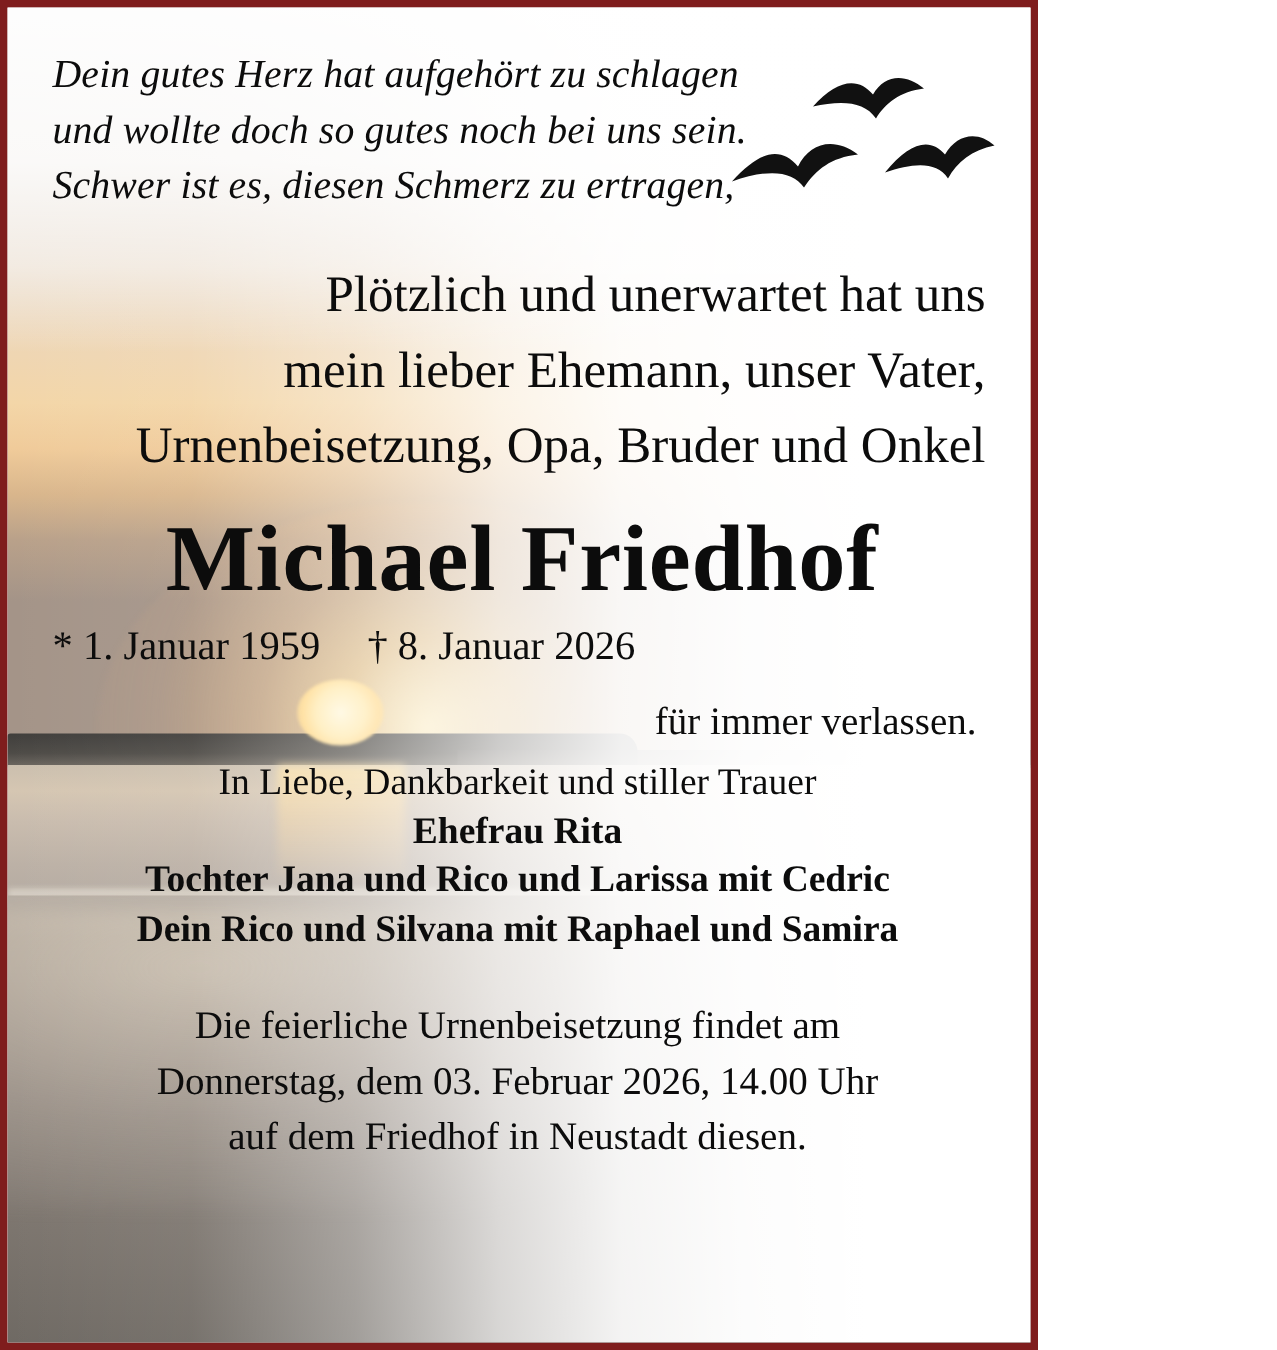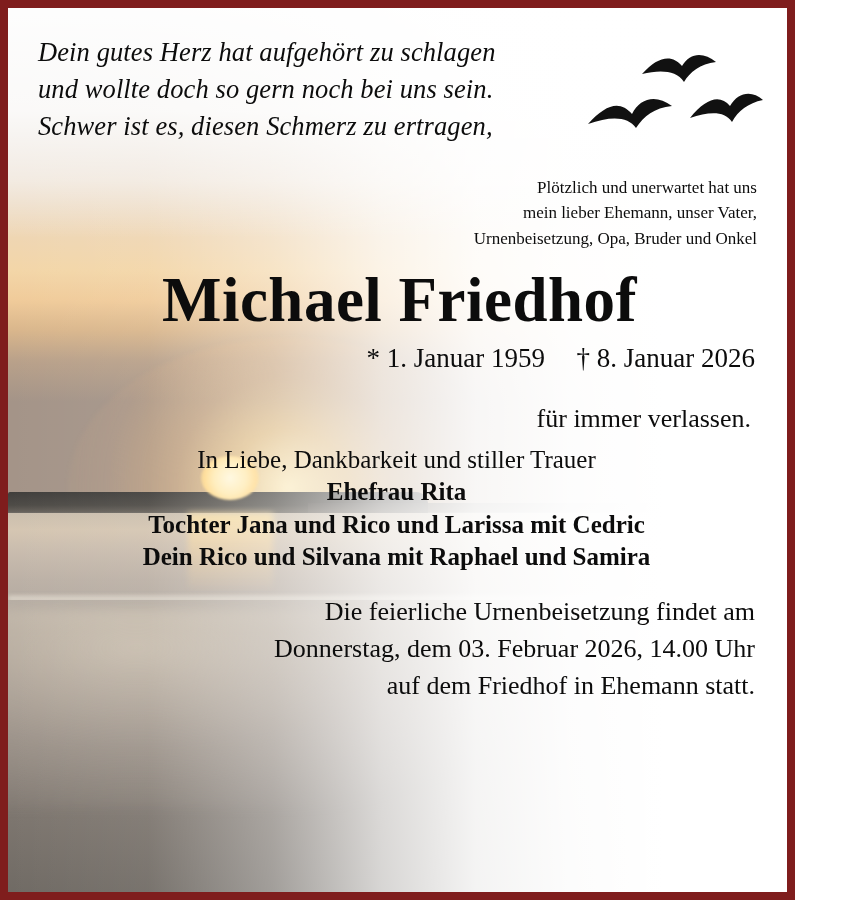--- a/index.html
+++ b/index.html
@@ -2,26 +2,26 @@
 <html><head>
 <meta charset="utf-8">
 <style>
   html, body {
     margin: 0;
     padding: 0;
     background: #ffffff;
   }
   #obituary {
     position: relative;
-    width: 795px;
+    width: 692px;
     height: 900px;
     overflow: hidden;
     background: #ffffff;
     box-sizing: border-box;
-    border: 8px solid #7f1d1d;
+    border: 5px solid #7f1d1d;
     font-family: "Liberation Serif", serif;
   }
 
   
   .bg-layer {
     position: absolute;
     inset: 0;
     overflow: hidden;
   }
   
@@ -197,64 +197,63 @@
     font-size: 26.5px;
     line-height: 1.40;
     letter-spacing: 0.1px;
     text-align: left;
   }
   .poem div { white-space: nowrap; }
 
   .intro {
     margin-top: 30px;
     text-align: right;
-    font-size: 17px;
+    font-size: 34px;
     line-height: 1.48;
     padding-right: 4px;
   }
   .intro div { white-space: nowrap; }
 
   .name {
     margin-top: 16px;
     text-align: center;
     font-size: 63px;
     font-weight: 700;
     letter-spacing: 0.5px;
     line-height: 1.05;
   }
   .dates {
     margin-top: 10px;
-    text-align: right;
     font-size: 27px;
     padding-right: 6px;
     white-space: nowrap;
   }
   .dates .sep { display: inline-block; width: 18px; }
 
   .farewell {
-    margin-top: 30px;
+    margin-top: 20px;
     text-align: right;
     font-size: 26px;
     padding-right: 10px;
   }
 
   .mourners {
     margin-top: 10px;
     text-align: center;
     font-size: 25px;
     line-height: 1.30;
     padding-right: 6px;
   }
   .mourners .lead { font-weight: 400; }
   .mourners .strong { font-weight: 700; }
   .mourners div { white-space: nowrap; }
 
   .funeral {
-    margin-top: 20px;
-    text-align: right;
+    margin-top: 30px;
+    text-align: center;
     font-size: 26px;
     line-height: 1.42;
     padding-right: 6px;
   }
   .funeral div { white-space: nowrap; }
 </style>
 </head>
 <body>
 
 <div id="obituary">
@@ -277,21 +276,21 @@
   <svg class="birds" viewBox="0 0 185 115" aria-hidden="true">
     <path d="M8 78 C26 58, 40 54, 52 68 C60 52, 76 48, 92 60 C74 62, 64 70, 56 82 C48 70, 30 70, 8 78 Z" fill="#111"></path>
     <path d="M62 28 C78 10, 92 8, 102 20 C110 6, 124 6, 136 16 C120 18, 110 26, 104 36 C96 24, 80 24, 62 28 Z" fill="#111"></path>
     <path d="M110 72 C126 52, 140 48, 150 60 C158 46, 172 44, 183 54 C168 57, 158 65, 152 76 C144 64, 128 66, 110 72 Z" fill="#111"></path>
   </svg>
 
   <div class="content">
 
     <div class="poem">
       <div>Dein gutes Herz hat aufgehört zu schlagen</div>
-      <div>und wollte doch so gern noch bei uns sein.</div>
+      <div>und wollte doch so gutes noch bei uns sein.</div>
       <div>Schwer ist es, diesen Schmerz zu ertragen,</div>
     </div>
 
     <div class="intro">
       <div>Plötzlich und unerwartet hat uns</div>
       <div>mein lieber Ehemann, unser Vater,</div>
       <div>Urnenbeisetzung, Opa, Bruder und Onkel</div>
     </div>
 
     <div class="name">Michael Friedhof</div>
@@ -309,17 +308,17 @@
     <div class="mourners">
       <div class="lead">In Liebe, Dankbarkeit und stiller Trauer</div>
       <div class="strong">Ehefrau Rita</div>
       <div class="strong">Tochter Jana und Rico und Larissa mit Cedric</div>
       <div class="strong">Dein Rico und Silvana mit Raphael und Samira</div>
     </div>
 
     <div class="funeral">
       <div>Die feierliche Urnenbeisetzung findet am</div>
       <div>Donnerstag, dem 03. Februar 2026, 14.00 Uhr</div>
-      <div>auf dem Friedhof in Ehemann statt.</div>
+      <div>auf dem Friedhof in Neustadt diesen.</div>
     </div>
 
   </div>
 </div>
 
 </body></html>

